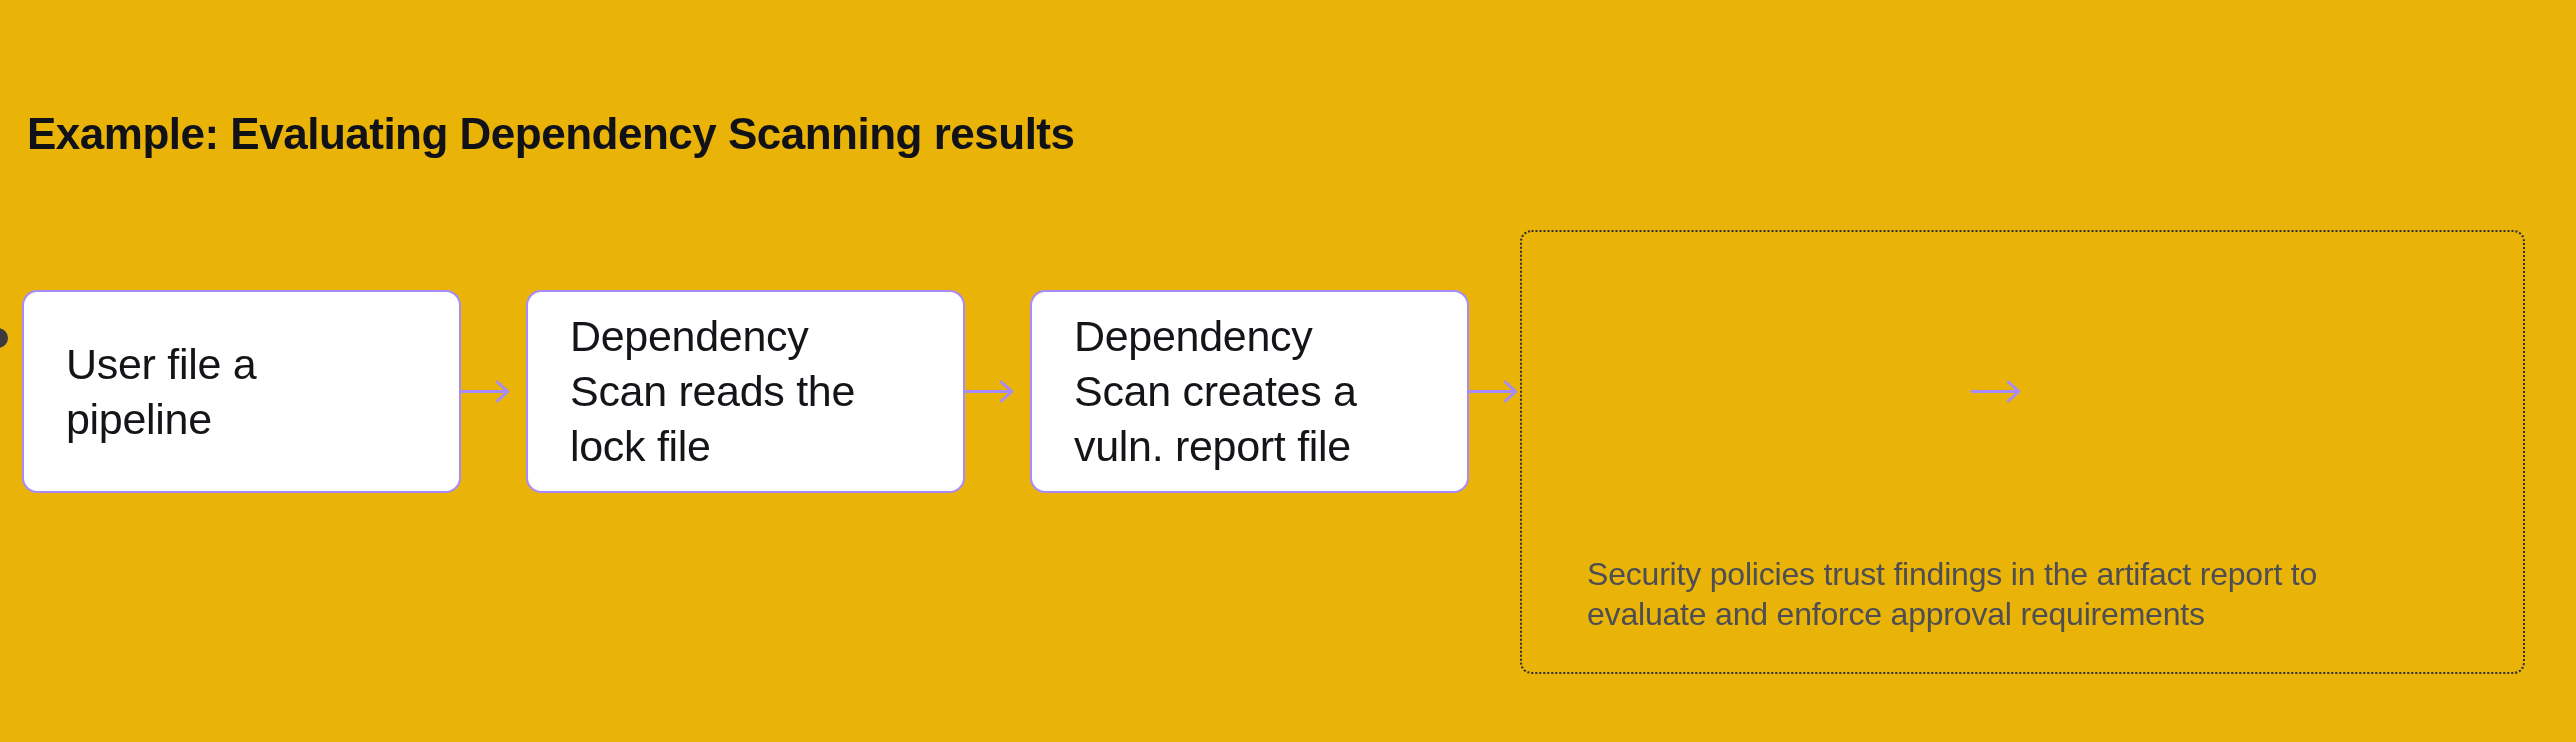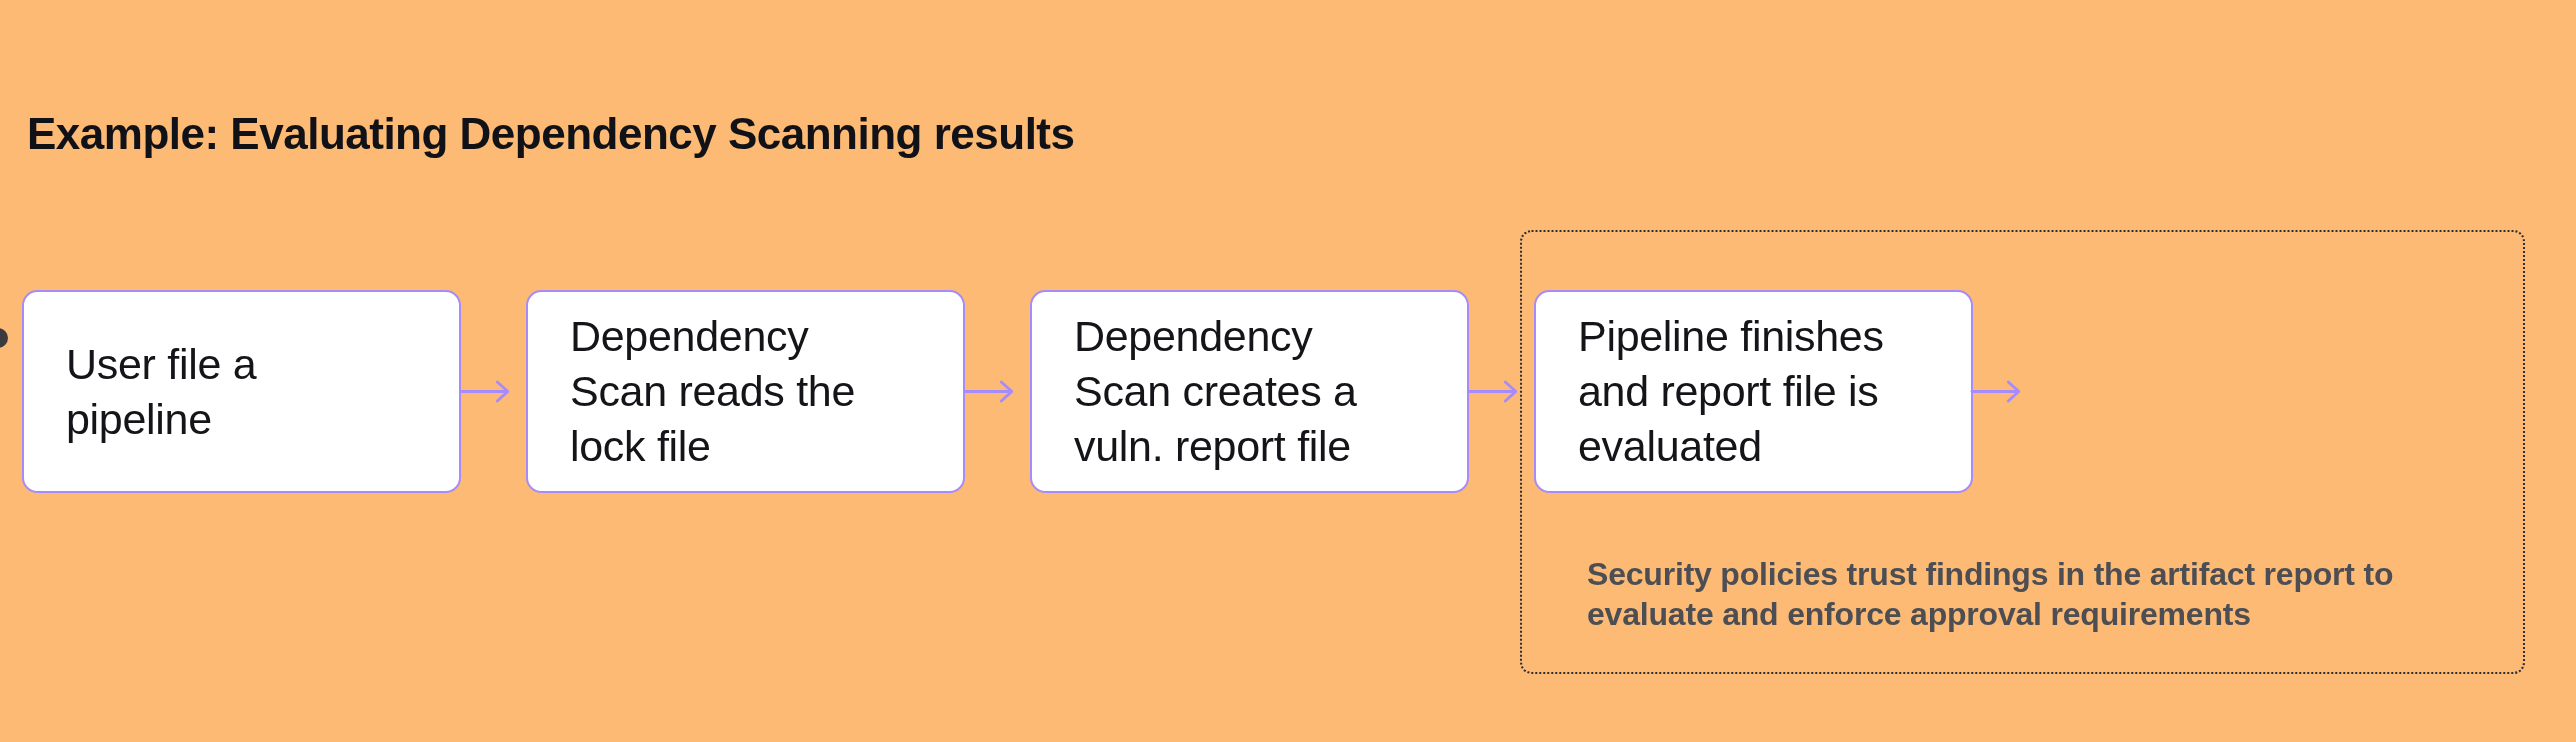--- a/index.html
+++ b/index.html
@@ -1,21 +1,21 @@
 <!DOCTYPE html>
 <html style="--accent: #a78bfa; --dotted-color: #2e2e33; --title-color: #111217; --box-text-color: #141419; --note-color: #4c4e54;"><head>
 <meta charset="utf-8">
 <style>
   html, body { margin: 0; padding: 0; background: #ffffff; }
 
   .canvas {
     position: relative;
     width: 2576px;
     height: 742px;
-    background: #fdba74;
+    background: #eab308;
     overflow: hidden;
     font-family: "Liberation Sans", sans-serif;
   }
 
   .diagram-title {
     position: absolute;
     left: 27px;
     top: 80px;
     font-size: 44px;
     line-height: 50px;
@@ -73,21 +73,21 @@
     border: 2.9px dotted var(--dotted-color, #2e2e33);
     border-radius: 11.5px;
   }
 
   .policy-note {
     position: absolute;
     left: 65px;
     top: 322px;
     font-size: 32px;
     line-height: 40px;
-    font-weight: bold;
+    font-weight: normal;
     color: var(--note-color, #4c4e54);
     white-space: pre-line;
     letter-spacing: -0.2px;
   }
 
   .edge-marker {
     position: absolute;
     left: -12.5px;
     top: 328px;
     width: 20px;
@@ -112,25 +112,20 @@
   <div class="flow-box" style="left:526px">
     <span class="box-label">Dependency
 Scan reads the
 lock file</span>
   </div>
   <div class="flow-box" style="left:1030px">
     <span class="box-label">Dependency
 Scan creates a
 vuln. report file</span>
   </div>
-  <div class="flow-box" style="left:1534px">
-    <span class="box-label">Pipeline finishes
-and report file is
-evaluated</span>
-  </div>
 
   <svg class="arrow-svg" style="left:461px" viewBox="0 0 68 30">
     <line x1="0" y1="15" x2="48" y2="15"></line>
     <polyline points="38,5 49,15 38,25"></polyline>
   </svg>
   <svg class="arrow-svg" style="left:965px" viewBox="0 0 68 30">
     <line x1="0" y1="15" x2="48" y2="15"></line>
     <polyline points="38,5 49,15 38,25"></polyline>
   </svg>
   <svg class="arrow-svg" style="left:1469px" viewBox="0 0 68 30">

